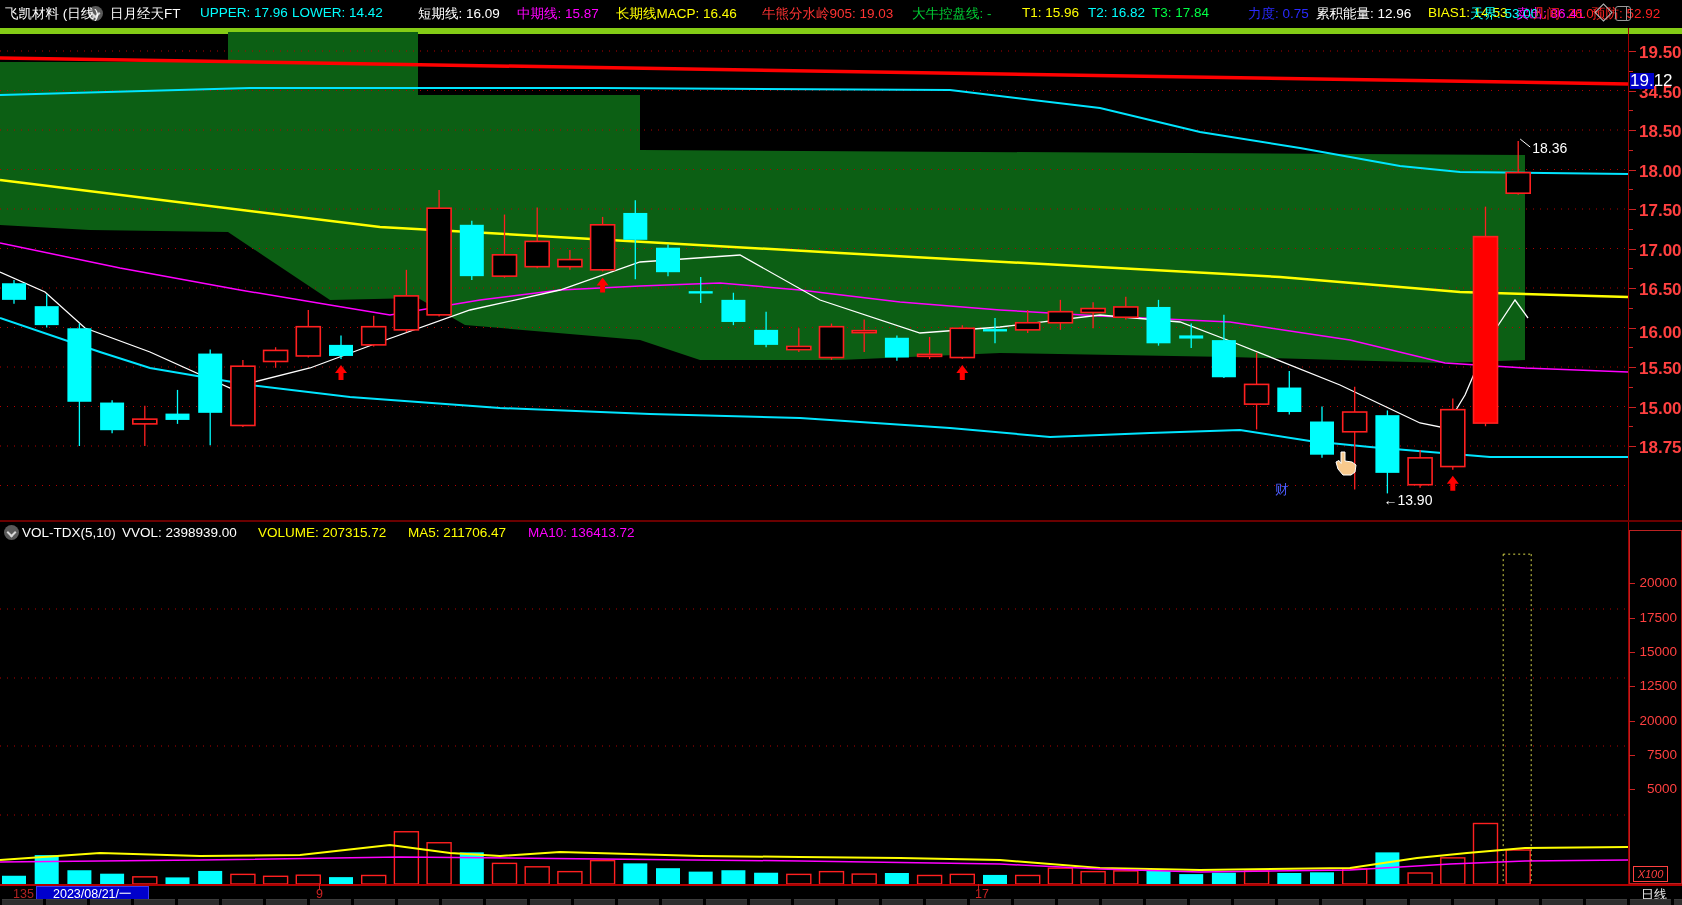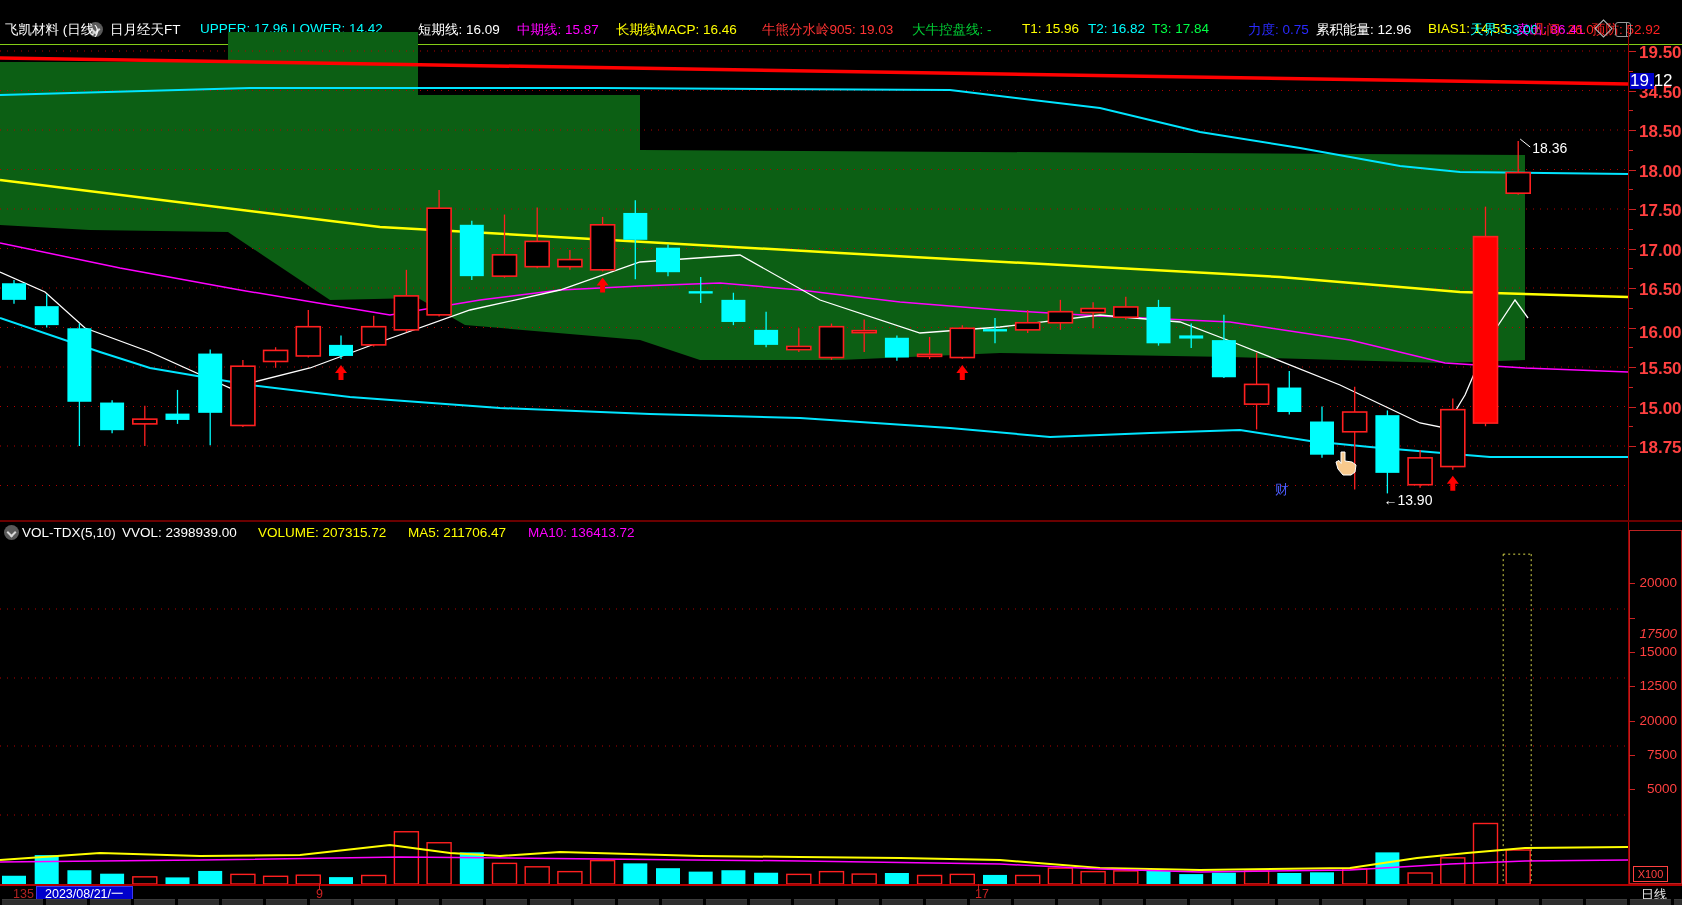--- a/index.html
+++ b/index.html
@@ -1,44 +1,44 @@
 <!DOCTYPE html>
 <html><head>
 <meta charset="utf-8">
 <style>
   html,body{margin:0;padding:0;background:#000;}
   #app{position:relative;width:1682px;height:905px;background:#000;overflow:hidden;
        font-family:"Liberation Sans",sans-serif;-webkit-font-smoothing:antialiased;}
   .hdr{position:absolute;left:0;top:0;width:1682px;height:28px;background:#000;
-       border-bottom:1px solid #84cc16;white-space:nowrap;margin-top:16px;}
+       border-bottom:6px solid #84cc16;white-space:nowrap;}
   .hdr span.hitem{position:absolute;top:5px;font-size:13.5px;letter-spacing:0;}
   .circle-ic{position:absolute;width:15px;height:15px;border-radius:50%;background:#5a5a5a;top:6px;}
   .circle-ic::after{content:"";position:absolute;left:4px;top:4px;width:5px;height:5px;
        border-right:2px solid #d8d8d8;border-bottom:2px solid #d8d8d8;transform:rotate(45deg);}
   .diamond-ic{position:absolute;top:6px;width:11px;height:11px;border:1.5px solid #bbb;transform:rotate(45deg);}
   .panel-ic{position:absolute;top:6px;width:14px;height:13px;border:1.5px solid #999;border-radius:3px;}
   .panel-ic::after{content:"";position:absolute;right:3px;top:0;bottom:0;border-left:1.5px solid #999;}
   svg{position:absolute;display:block;}
   .main-axis{position:absolute;left:1628px;top:28px;width:54px;height:492px;border-left:1px solid #a00000;}
   .ptick{position:absolute;left:10px;font-size:17px;color:#ff4040;font-weight:bold;}
   .tickmark{position:absolute;left:0;height:1px;background:#cc2222;}
   .price-badge{position:absolute;left:1px;width:24px;height:16px;background:#0000c8;color:#fff;
        font-size:17px;text-align:center;line-height:16px;}
   .vol-header{position:absolute;left:0;top:522px;width:1450px;height:22px;white-space:nowrap;}
   .vol-header span.hitem{position:absolute;top:3px;font-size:13.5px;}
   .vol-axis{position:absolute;left:1628px;top:522px;width:54px;height:362px;border-left:1px solid #a00000;}
   .vol-axis .frame{position:absolute;left:0;top:8px;width:51px;height:352px;border:1px solid #bb2222;}
   .vtick{position:absolute;right:6px;font-size:13.5px;color:#ff4040;}
   .x100-box{position:absolute;left:4px;top:344px;width:33px;height:14px;border:1px solid #ff4040;
-       color:#ff4040;font-size:11px;text-align:center;line-height:14px;}
+       color:#ff4040;font-size:11px;text-align:center;line-height:14px;font-style:italic;}
   .time-axis{position:absolute;left:0;top:884px;width:1682px;height:14px;background:#000;
        border-top:2px solid #b00000;}
   .clip-date{position:absolute;left:13px;top:1px;color:#b22222;font-size:12.5px;}
   .date-box{position:absolute;left:36px;top:0px;height:15px;background:#0000cc;color:#fff;
-       font-size:12.5px;line-height:15px;padding:0 8px;border:1px solid #3a3aee;}
+       font-size:12.5px;line-height:15px;padding:0 16px;border:1px solid #3a3aee;}
   .month-lb{position:absolute;top:1px;color:#cc2222;font-size:12.5px;}
   .month-tick{position:absolute;top:-2px;width:1px;height:6px;background:#cc2222;}
   .period-lb{position:absolute;left:1641px;top:0px;color:#e8e8e8;font-size:13px;}
   .mini-strip{position:absolute;left:0;top:899px;width:1682px;height:6px;background:#000;}
   .mini-strip div{position:absolute;top:0;height:6px;background:#2e2e2e;border-top:1px solid #3c3c3c;}
 </style>
 </head>
 <body>
 
 <div id="app">
@@ -294,21 +294,21 @@
         <line x1="1503.2" y1="9.151250000000005" x2="1503.2" y2="339" stroke="#d6d64a" stroke-width="1" stroke-dasharray="2 3"></line>
         <line x1="1531.2" y1="9.151250000000005" x2="1531.2" y2="339" stroke="#d6d64a" stroke-width="1" stroke-dasharray="2 3"></line>
       </g>
   </svg>
 
   <div class="vol-axis">
     <div class="frame"></div>
     <div id="vol-ticks">
         <div class="vtick" style="top: 53px;">20000</div>
         <div class="tickmark" style="top: 61px; width: 6px;"></div>
-        <div class="vtick" style="top: 104px; font-style: italic;">17500</div>
+        <div class="vtick" style="top: 88px;">17500</div>
         <div class="tickmark" style="top: 96px; width: 6px;"></div>
         <div class="vtick" style="top: 122px;">15000</div>
         <div class="tickmark" style="top: 130px; width: 6px;"></div>
         <div class="vtick" style="top: 156px;">12500</div>
         <div class="tickmark" style="top: 164px; width: 6px;"></div>
         <div class="vtick" style="top: 191px;">20000</div>
         <div class="tickmark" style="top: 199px; width: 6px;"></div>
         <div class="vtick" style="top: 225px;">7500</div>
         <div class="tickmark" style="top: 233px; width: 6px;"></div>
         <div class="vtick" style="top: 259px;">5000</div>

